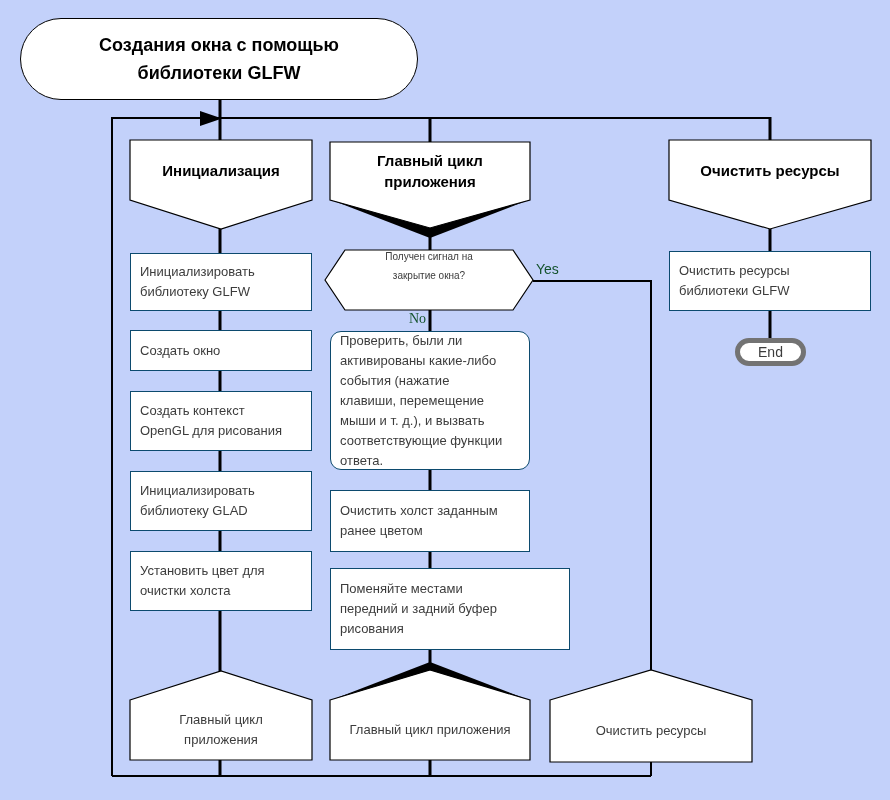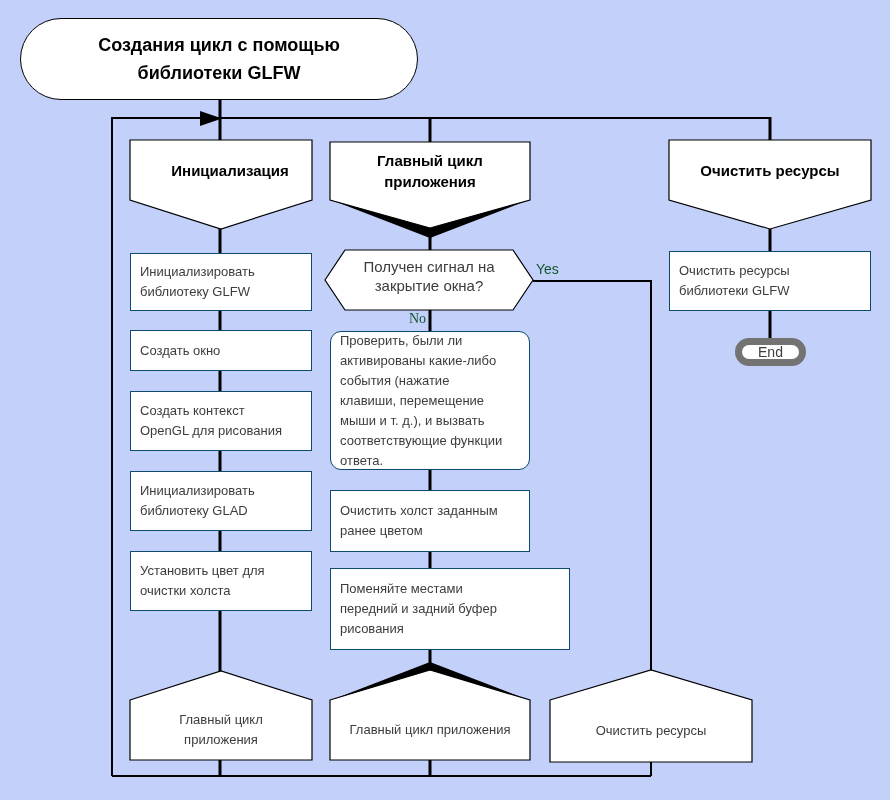--- a/index.html
+++ b/index.html
@@ -28,21 +28,21 @@
   .hdr { font-weight: 700; font-size: 15px; line-height: 21px; color: #000; }
   .ftr { font-size: 13px; line-height: 20px; color: #3c3c3c; }
   .stadium {
     position: absolute; left: 20px; top: 18px; width: 398px; height: 82px;
     box-sizing: border-box; background: #fff; border: 1px solid #000; border-radius: 41px;
     display: flex; align-items: center; justify-content: center; text-align: center;
     font-weight: 700; font-size: 18px; line-height: 28px; color: #000; white-space: pre-line;
   }
   .end-pill {
     position: absolute; left: 735px; top: 338px; width: 71px; height: 28px;
-    box-sizing: border-box; background: #fff; border: 7px solid #737373; border-radius: 14px;
+    box-sizing: border-box; background: #fff; border: 5px solid #737373; border-radius: 14px;
     display: flex; align-items: center; justify-content: center;
     font-size: 14px; color: #3c3c3c;
   }
   .tag { position: absolute; font-size: 14px; color: #14532d; line-height: 15px; }
 </style>
 </head>
 <body>
 
 <div class="canvas">
 
@@ -66,39 +66,39 @@
 
     <path class="shape" d="M130,140 H312 V200 L221,229 L130,200 Z"></path>
     <path class="shape" d="M330,142 H530 V200 L430,228 L330,200 Z"></path>
     <path class="shape" d="M669,140 H871 V200 L770,229 L669,200 Z"></path>
     <path class="shape" d="M325,280 L345,250 H513 L533,280 L513,310 H345 Z"></path>
     <path class="shape" d="M130,700 L221,671 L312,700 V760 H130 Z"></path>
     <path class="shape" d="M330,700 L430,670 L530,700 V760 H330 Z"></path>
     <path class="shape" d="M550,700 L651,670 L752,700 V762 H550 Z"></path>
   </svg>
 
-  <div class="stadium">Создания цикл с помощью
+  <div class="stadium">Создания окна с помощью
 библиотеки GLFW</div>
 
-  <div class="label hdr" style="left:139px; top:140px; width:182px; height:60px;">Инициализация</div>
+  <div class="label hdr" style="left:130px; top:140px; width:182px; height:60px;">Инициализация</div>
   <div class="label hdr" style="left:330px; top:142px; width:200px; height:58px;">Главный цикл
 приложения</div>
   <div class="label hdr" style="left:669px; top:140px; width:202px; height:60px;">Очистить ресурсы</div>
 
   <div class="box" style="left:130px; top:253px; width:182px; height:58px;">Инициализировать
 библиотеку GLFW</div>
   <div class="box" style="left:130px; top:330px; width:182px; height:41px;">Создать окно</div>
   <div class="box" style="left:130px; top:391px; width:182px; height:60px;">Создать контекст
 OpenGL для рисования</div>
   <div class="box" style="left:130px; top:471px; width:182px; height:60px;">Инициализировать
 библиотеку GLAD</div>
   <div class="box" style="left:130px; top:551px; width:182px; height:60px;">Установить цвет для
 очистки холста</div>
 
-  <div class="label" style="left:325px; top:246px; width:208px; height:60px; font-size:15px; line-height:19px; color:#3c3c3c;">Получен сигнал на
+  <div class="label" style="left:325px; top:236px; width:208px; height:60px; font-size:10px; line-height:19px; color:#3c3c3c;">Получен сигнал на
 закрытие окна?</div>
   <div class="tag" style="left:536px; top:262px;">Yes</div>
   <div class="tag" style="left:398px; top:311px; width:28px; text-align:right;font-family:Liberation Serif, serif;">No</div>
 
   <div class="box" style="left:330px; top:331px; width:200px; height:139px;border-radius:11px;">Проверить, были ли
 активированы какие-либо
 события (нажатие
 клавиши, перемещение
 мыши и т. д.), и вызвать
 соответствующие функции

